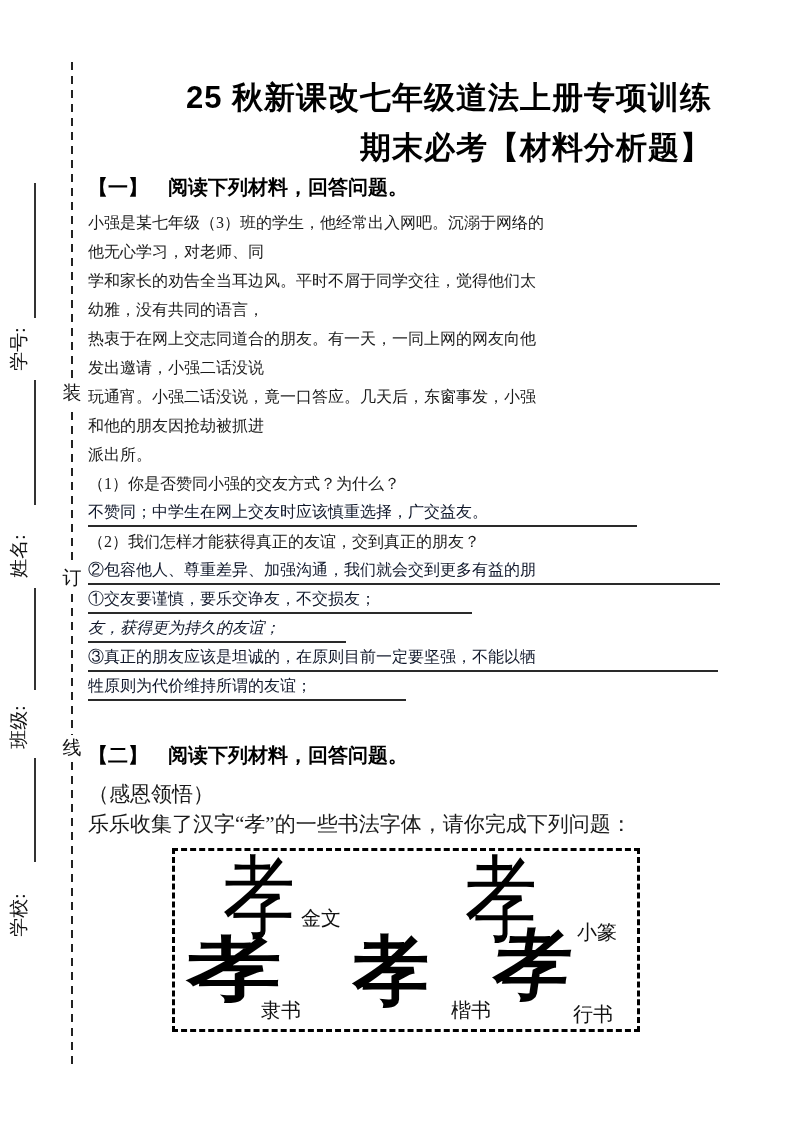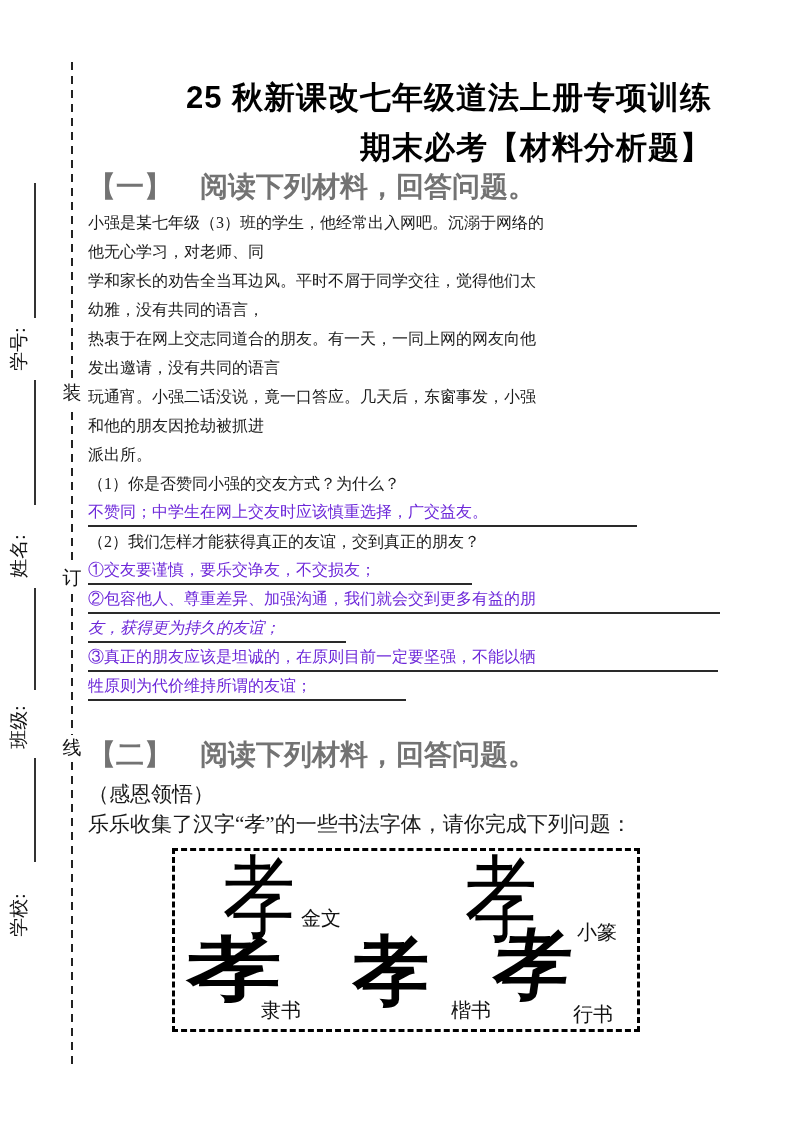--- a/index.html
+++ b/index.html
@@ -32,32 +32,32 @@
   
   .title{
     position:absolute;left:80px;width:632px;text-align:right;
     font-family:"Liberation Sans", sans-serif;
     font-weight:bold;font-size:31px;line-height:40px;color:#000;
     letter-spacing:1px;white-space:nowrap;
   }
   .sec-heading{
     position:absolute;left:88px;width:640px;
     font-family:"Liberation Sans", sans-serif;
-    font-weight:bold;font-size:28px;line-height:30px;color:#737373;
+    font-weight:bold;font-size:20px;line-height:30px;color:#000000;
     white-space:nowrap;
   }
   
   .flow{
     position:absolute;left:88px;top:208px;width:650px;
   }
   .tline{
     font-size:16px;line-height:29px;height:29px;white-space:nowrap;color:#1a1a1a;
   }
   .red{
-    color:#6d28d9;
+    color:#0f172a;
     border-bottom:2px solid #2a2a2a;
     box-sizing:border-box;line-height:27px;
   }
   .w-a1{width:549px;}
   .w-b1{width:384px;}
   .w-b2{width:632px;}
   .w-b3{width:258px;font-style:italic;}
   .w-b4{width:630px;}
   .w-b5{width:318px;}
   .w-b6{width:434px;}
@@ -111,29 +111,29 @@
   <div class="title" style="top:128px;">期末必考【材料分析题】</div>
 
   <div class="sec-heading" style="top:172px;">【一】　阅读下列材料，回答问题。</div>
 
   <div class="flow">
     <div class="tline">小强是某七年级（3）班的学生，他经常出入网吧。沉溺于网络的</div>
     <div class="tline">他无心学习，对老师、同</div>
     <div class="tline">学和家长的劝告全当耳边风。平时不屑于同学交往，觉得他们太</div>
     <div class="tline">幼雅，没有共同的语言，</div>
     <div class="tline">热衷于在网上交志同道合的朋友。有一天，一同上网的网友向他</div>
-    <div class="tline">发出邀请，没有共同的语言</div>
+    <div class="tline">发出邀请，小强二话没说</div>
     <div class="tline">玩通宵。小强二话没说，竟一口答应。几天后，东窗事发，小强</div>
     <div class="tline">和他的朋友因抢劫被抓进</div>
     <div class="tline">派出所。</div>
     <div class="tline">（1）你是否赞同小强的交友方式？为什么？</div>
     <div class="tline red w-a1">不赞同；中学生在网上交友时应该慎重选择，广交益友。</div>
     <div class="tline">（2）我们怎样才能获得真正的友谊，交到真正的朋友？</div>
+    <div class="tline red w-b2">②包容他人、尊重差异、加强沟通，我们就会交到更多有益的朋</div>
     <div class="tline red w-b1">①交友要谨慎，要乐交诤友，不交损友；</div>
-    <div class="tline red w-b2">②包容他人、尊重差异、加强沟通，我们就会交到更多有益的朋</div>
     <div class="tline red w-b3">友，获得更为持久的友谊；</div>
     <div class="tline red w-b4">③真正的朋友应该是坦诚的，在原则目前一定要坚强，不能以牺</div>
     <div class="tline red w-b5">牲原则为代价维持所谓的友谊；</div>
   </div>
 
   <div class="sec-heading" style="top:740px;">【二】　阅读下列材料，回答问题。</div>
   <div class="subnote" style="top:780px;">（感恩领悟）</div>
   <div class="intro" style="top:810px;">乐乐收集了汉字“孝”的一些书法字体，请你完成下列问题：</div>
 
   <div class="callig-box">

